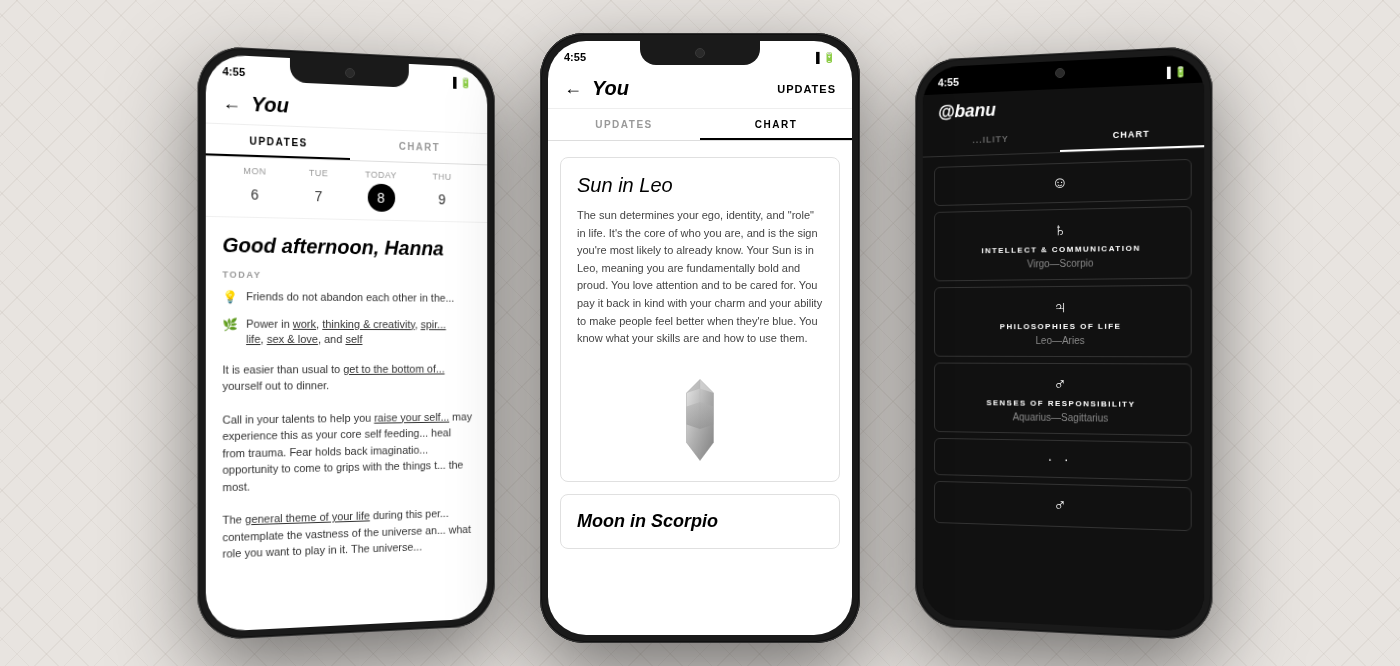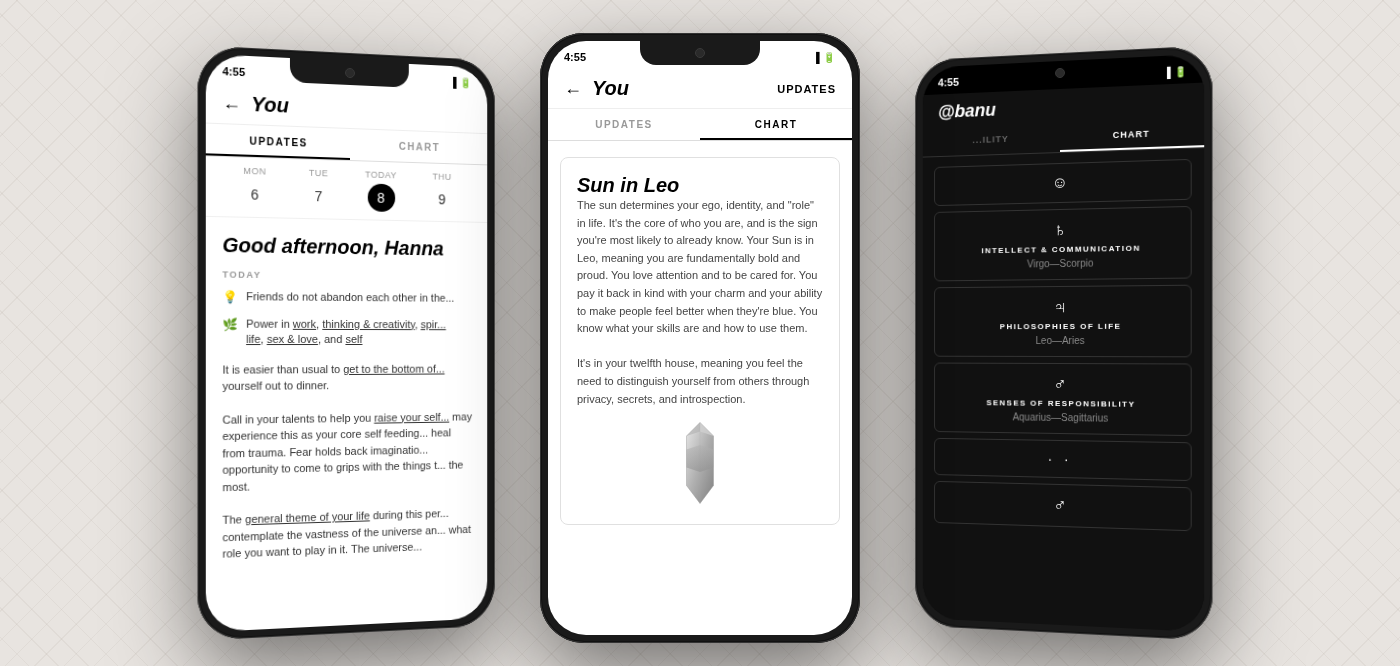--- a/index.html
+++ b/index.html
@@ -291,23 +291,24 @@
     .chart-card {
       margin: 12px;
       border: 1px solid #e0e0e0;
       border-radius: 8px;
       padding: 16px;
       overflow: hidden;
     }
 
     .chart-card-title {
       font-size: 20px;
-      font-weight: 700;
+      font-weight: 400;
       font-style: italic;
       color: #000;
+      margin-bottom: 10px;
     }
 
     .chart-card-body {
       font-size: 11px;
       line-height: 1.6;
       color: #444;
     }
 
     .crystal-svg {
       width: 70px;
@@ -487,21 +488,20 @@
           </div>
         </div>
 
         <div style="overflow-y: hidden; flex:1; padding: 4px 0;">
 
           <div class="chart-card">
             <div class="chart-card-title">Sun in Leo</div>
             <div class="chart-card-body">
               <p>The sun determines your ego, identity, and "role" in life. It's the core of who you are, and is the sign you're most likely to already know. Your Sun is in Leo, meaning you are fundamentally bold and proud. You love attention and to be cared for. You pay it back in kind with your charm and your ability to make people feel better when they're blue. You know what your skills are and how to use them.</p>
               <br>
-              <p>It's in your twelfth house, meaning you feel the need to distinguish yourself from others through privacy, secrets, and introspection.</p>
             </div>
 
             <svg class="crystal-svg" viewBox="0 0 70 100" xmlns="http://www.w3.org/2000/svg">
               <defs>
                 <linearGradient id="crystalGrad" x1="0%" y1="0%" x2="100%" y2="100%">
                   <stop offset="0%" style="stop-color:#e8e8e8;stop-opacity:1"></stop>
                   <stop offset="50%" style="stop-color:#b0b0b0;stop-opacity:1"></stop>
                   <stop offset="100%" style="stop-color:#808080;stop-opacity:1"></stop>
                 </linearGradient>
                 <linearGradient id="crystalGrad2" x1="100%" y1="0%" x2="0%" y2="100%">
@@ -511,20 +511,23 @@
               </defs>
 
               <polygon points="35,5 50,20 50,75 35,95 20,75 20,20" fill="url(#crystalGrad)" stroke="#999" stroke-width="0.5"></polygon>
               <polygon points="35,5 50,20 35,15" fill="#d0d0d0" opacity="0.8"></polygon>
               <polygon points="20,20 35,15 35,5" fill="#b0b0b0" opacity="0.6"></polygon>
               <line x1="35" y1="5" x2="35" y2="95" stroke="#aaa" stroke-width="0.5" opacity="0.4"></line>
               <polygon points="35,30 50,35 50,55 35,60 20,55 20,35" fill="url(#crystalGrad2)" opacity="0.3"></polygon>
             </svg>
           </div>
 
+          <div class="chart-card" style="margin-top:8px;">
+            <div class="moon-card-title">Moon in Scorpio</div>
+          </div>
         </div>
       </div>
     </div>
   </div>
 
   <div class="phone phone-right">
     <div class="phone-inner" style="background:#111;">
       <div class="phone-notch" style="background:#000;">
         <div class="phone-camera"></div>
       </div>

